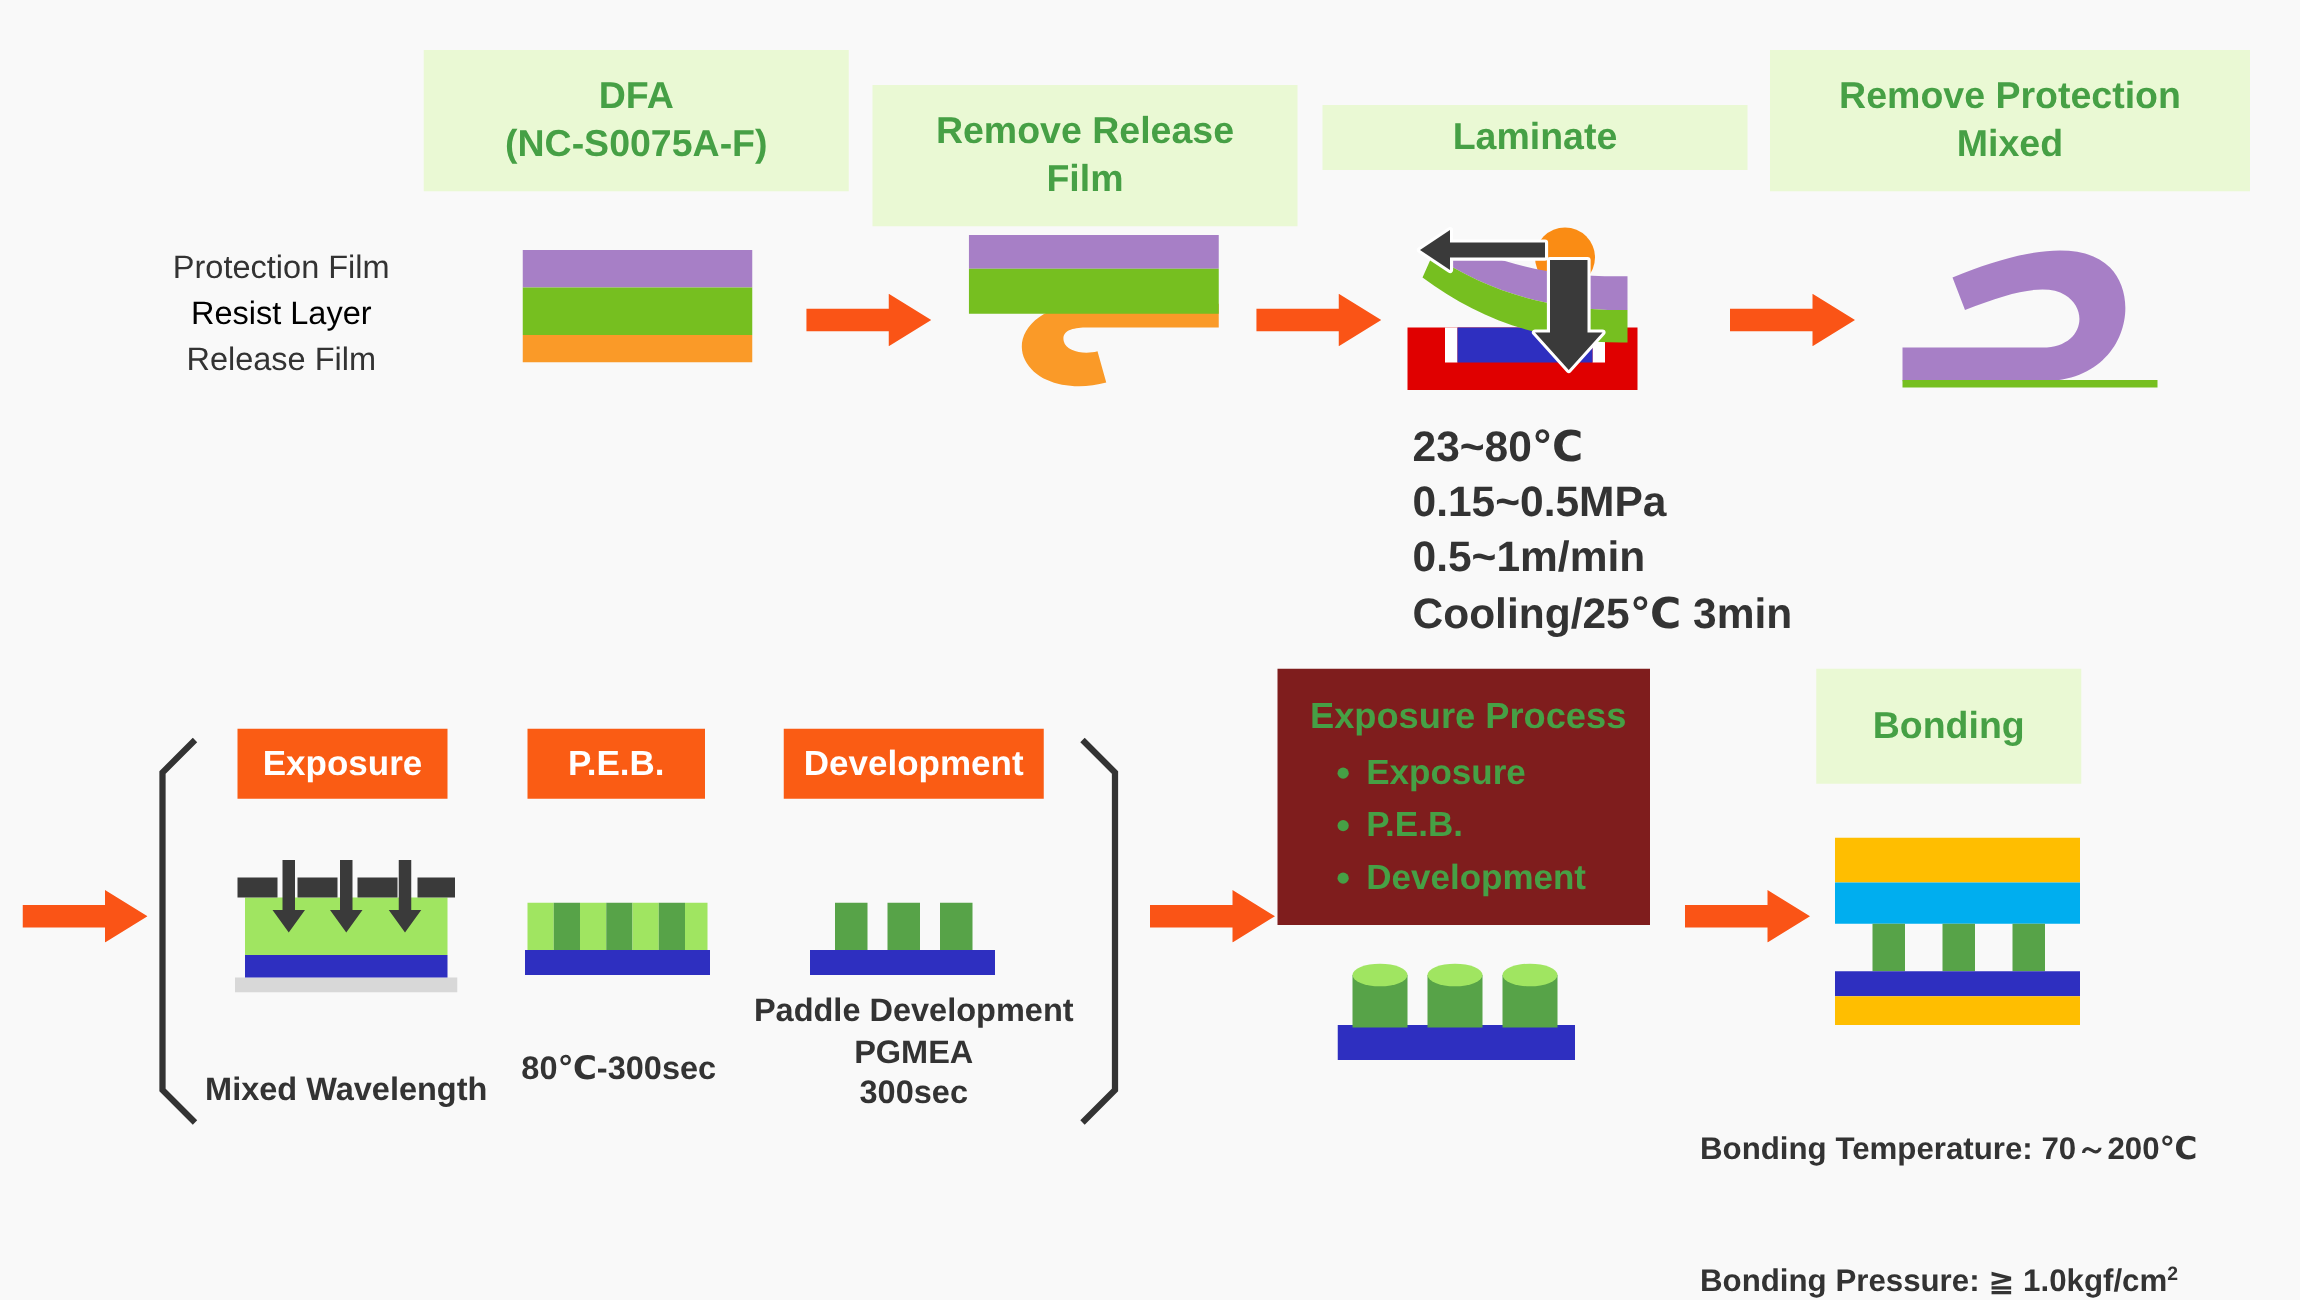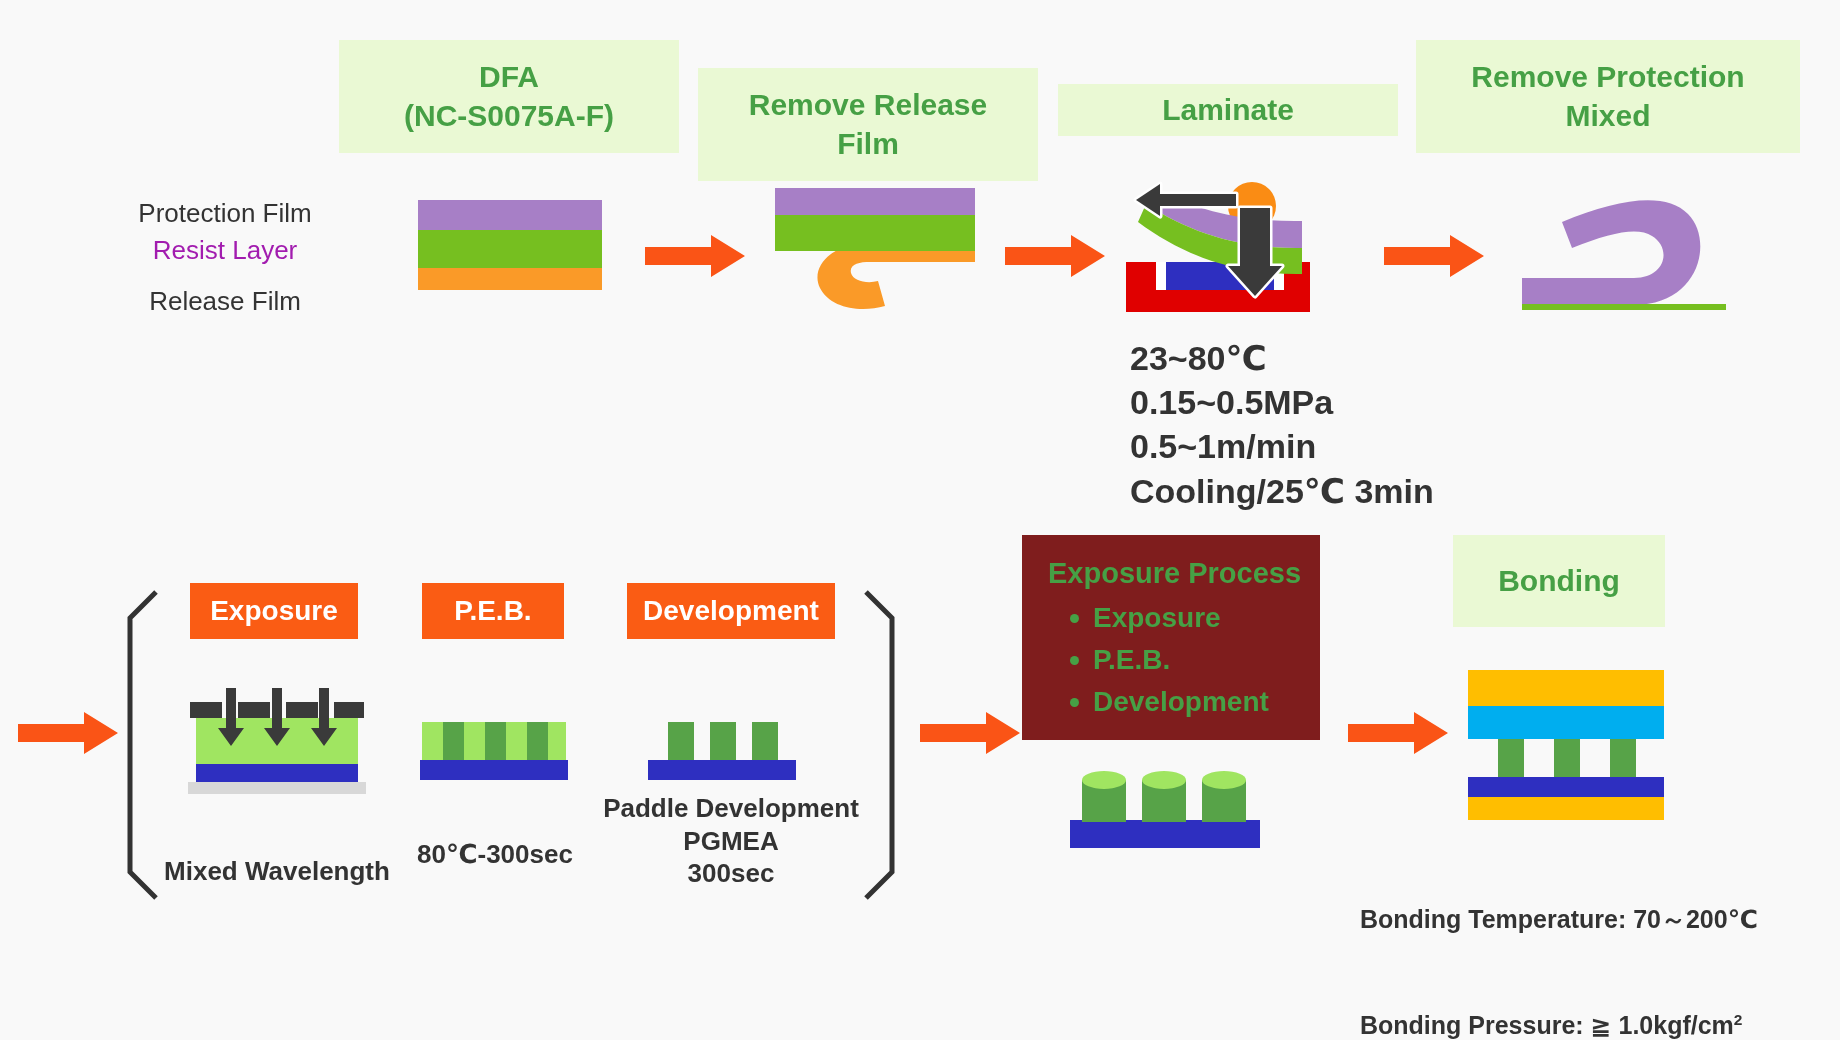--- a/index.html
+++ b/index.html
@@ -28,21 +28,21 @@
   .ochip{
     background:#fa5c14;
     color:#ffffff;
     font-weight:bold;
     font-size:28px;
     display:flex;align-items:center;justify-content:center;
     box-sizing:border-box;
   }
 
   .lbl{font-weight:normal;font-size:26px;color:#333;white-space:nowrap;}
-  .lbl.resist{color:#a21caf;}
+  .lbl.resist{color:#000000;}
   .param{font-weight:bold;font-size:34px;color:#333;line-height:1.30;white-space:pre-line;}
   .caption{font-weight:bold;font-size:26px;color:#333;text-align:center;line-height:1.25;white-space:pre-line;}
 
   .arrow-svg{display:block;}
 
   
   .panel{
     background:#7f1d1d;
     box-sizing:border-box;
   }
@@ -77,21 +77,21 @@
 </div>
 
 <div class="abs chip" style="left:1416px;top:40px;width:384px;height:113px;">
   <span style="white-space:pre-line;">Remove Protection
 Mixed</span>
 </div>
 
 <div class="abs" style="left:110px;top:198px;width:230px;text-align:center;">
   <div class="lbl">Protection Film</div>
   <div class="lbl resist" style="margin-top:6px;">Resist Layer</div>
-  <div class="lbl" style="margin-top:20px;">Release Film</div>
+  <div class="lbl" style="margin-top:6px;">Release Film</div>
 </div>
 
 <svg class="abs arrow-svg" style="left:418px;top:200px;" width="184" height="90" viewBox="0 0 184 90">
   <rect x="0" y="0" width="184" height="30" fill="#a77fc6"></rect>
   <rect x="0" y="30" width="184" height="38" fill="#76bf20"></rect>
   <rect x="0" y="68" width="184" height="22" fill="#fa9a28"></rect>
 </svg>
 
 <svg class="abs arrow-svg" style="left:645px;top:235px;" width="100" height="42" viewBox="0 0 100 42">
   <path d="M0 12 H66 V0 L100 21 L66 42 V30 H0 Z" fill="#fa5416"></path>

